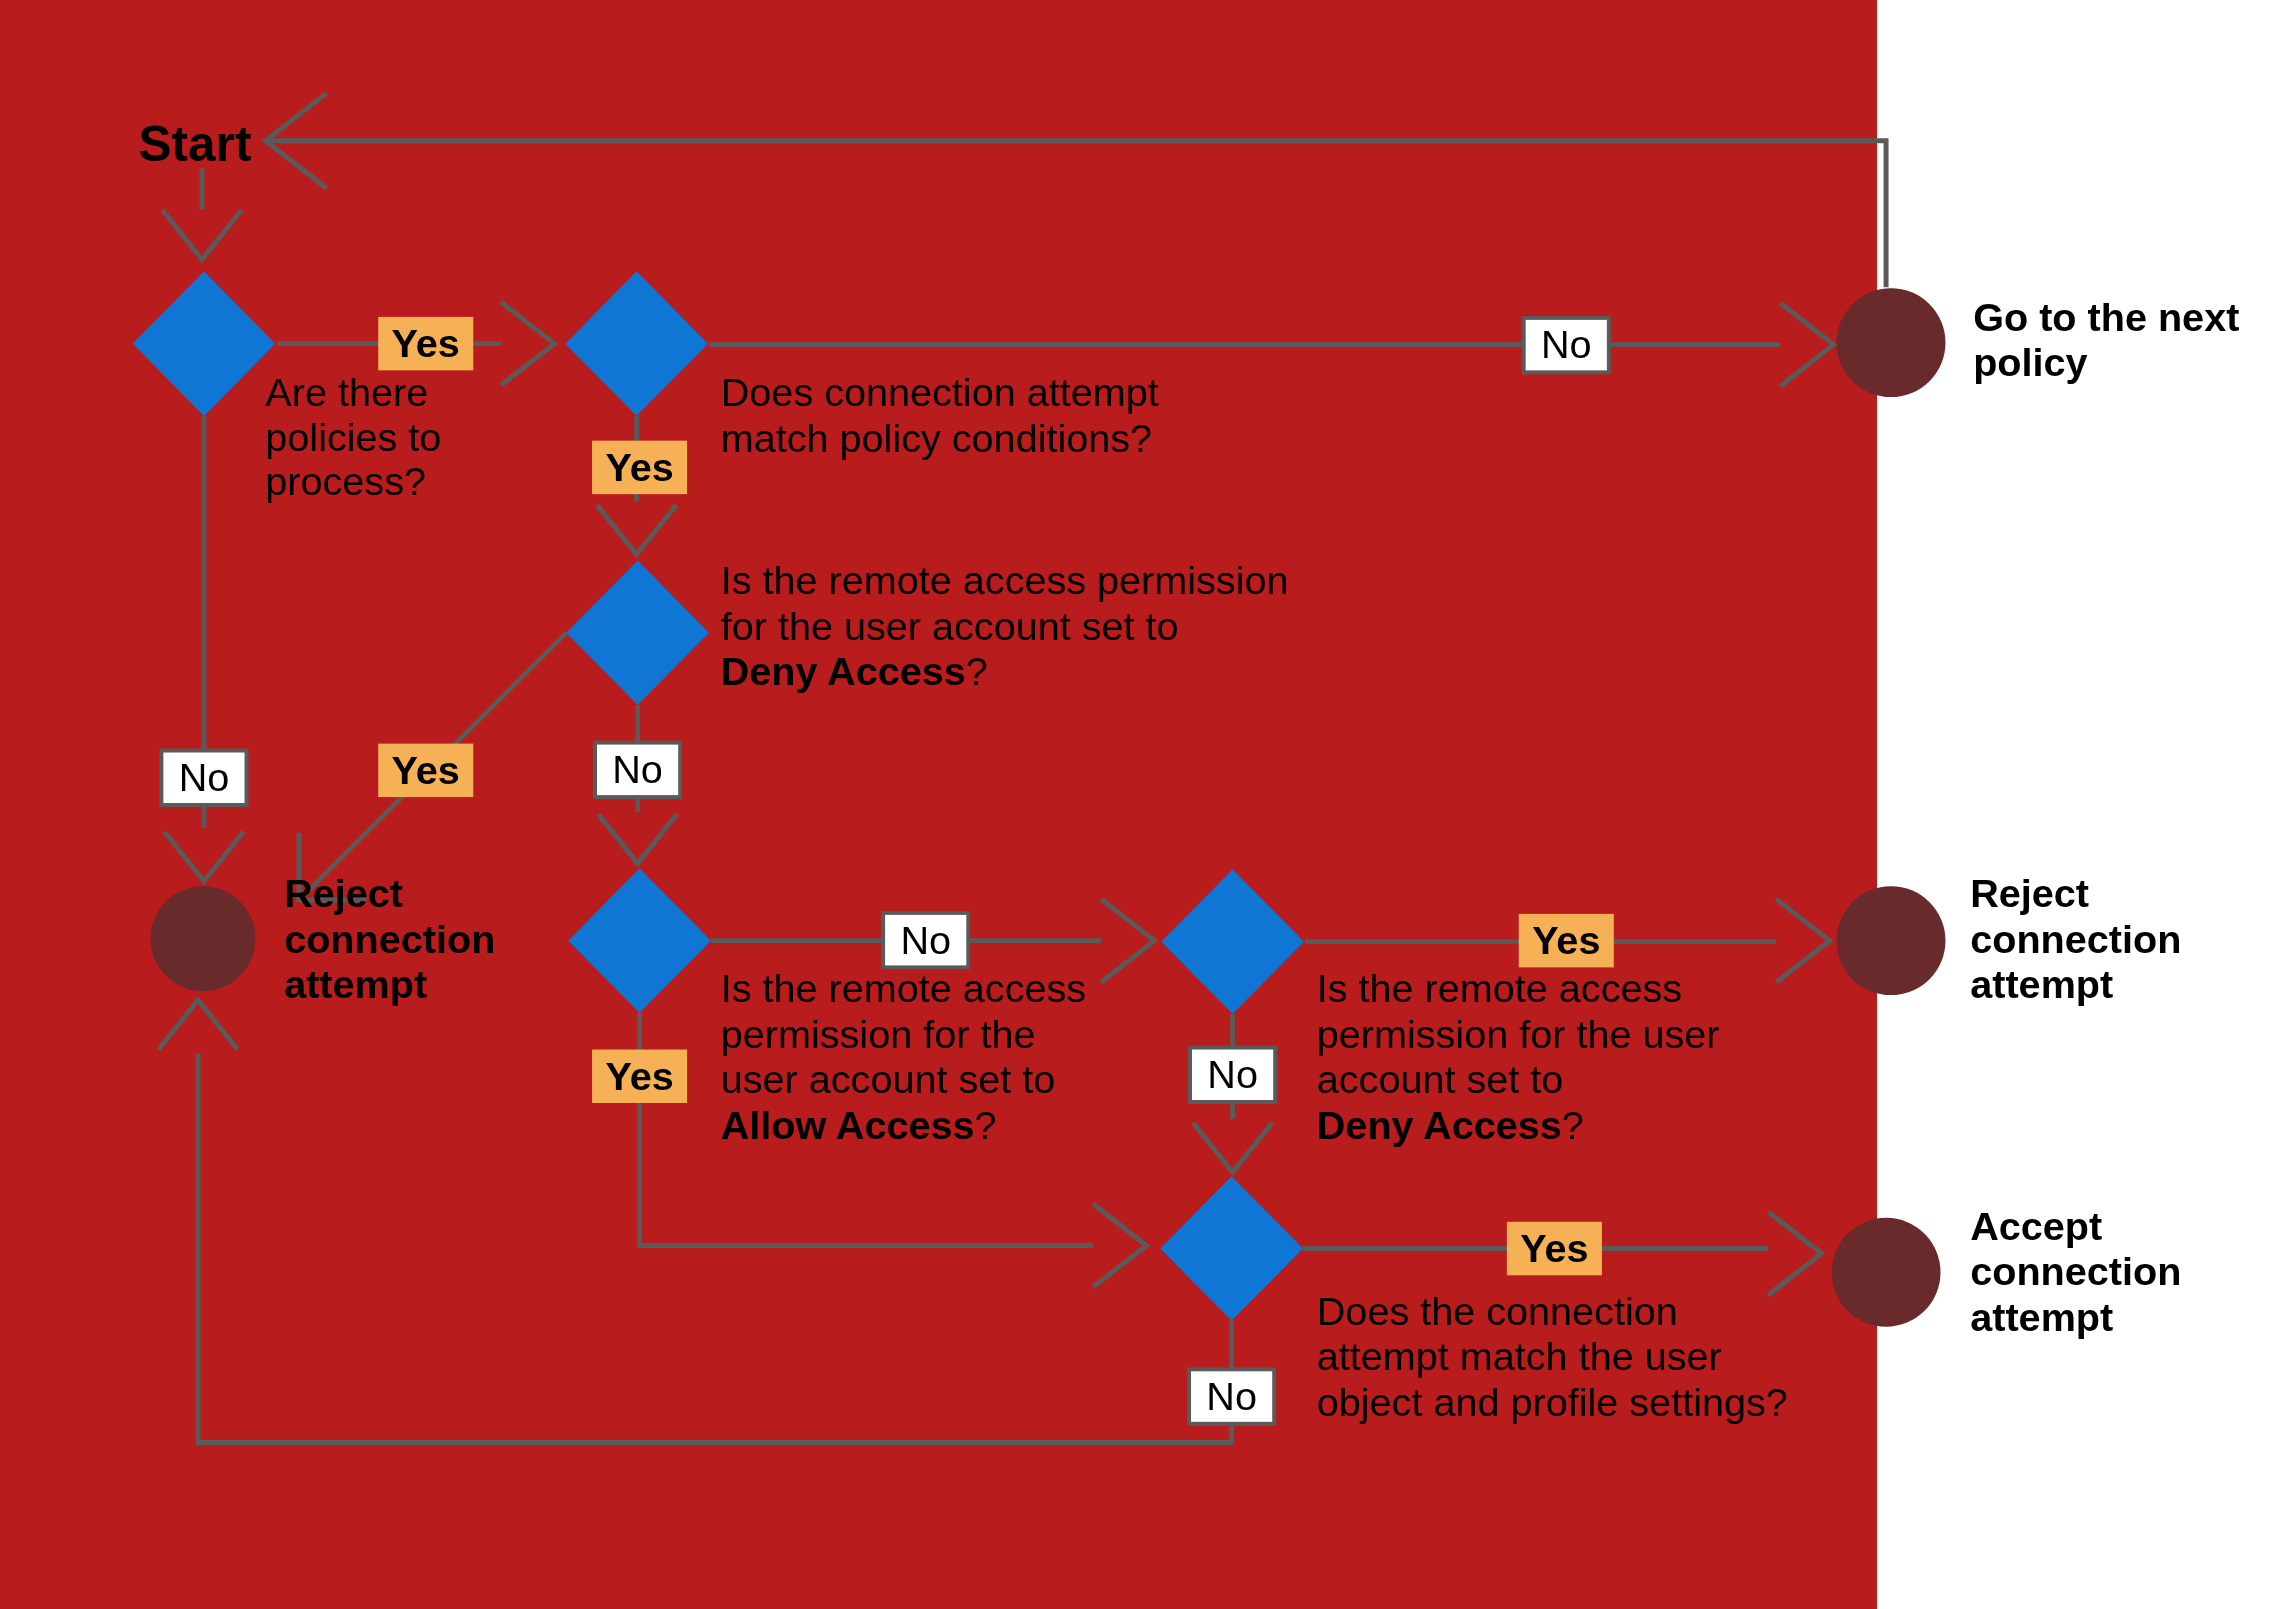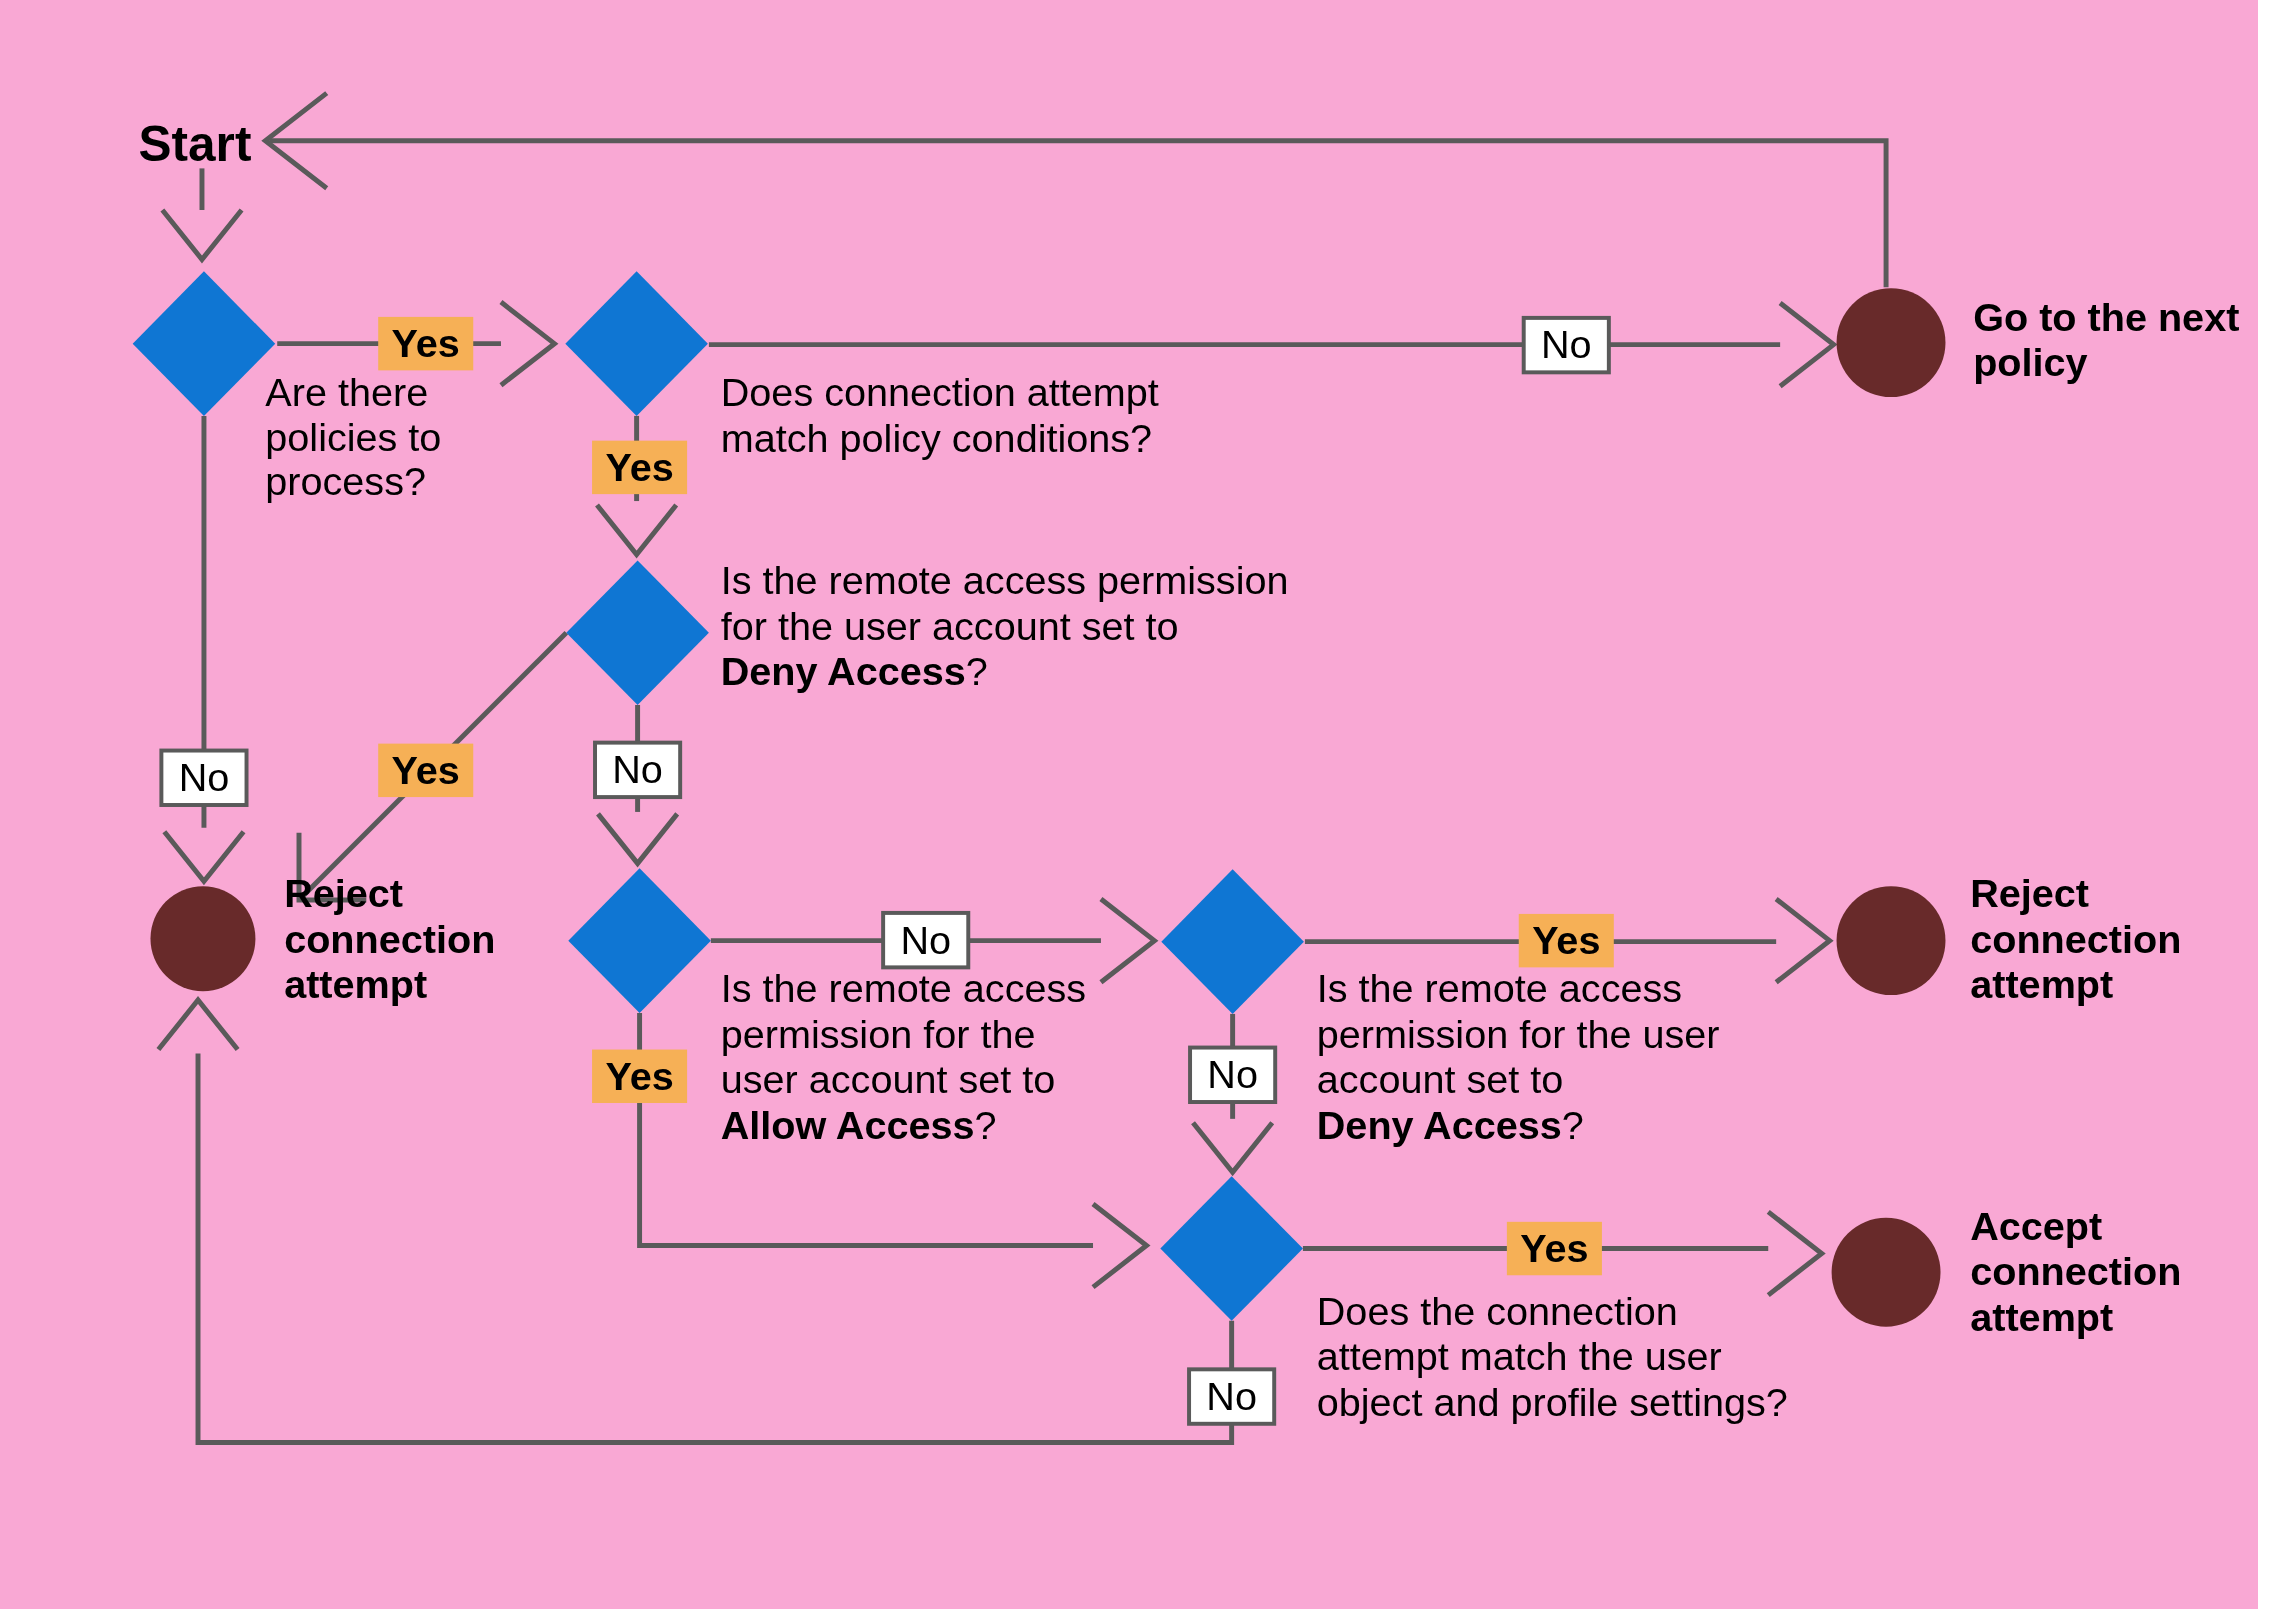--- a/index.html
+++ b/index.html
@@ -1,16 +1,16 @@
 <!DOCTYPE html>
 <html><head>
 <meta charset="utf-8">
 <style>
   html,body{margin:0;padding:0;background:#ffffff;}
-  .stage{width:2258px;height:1610px;position:relative;background:#f9a8d4;}
+  .stage{width:1877px;height:1610px;position:relative;background:#b91c1c;}
   svg{display:block;}
   .connector{stroke:#5a5a5a;stroke-width:5;fill:none;}
   .nobox{fill:#ffffff;stroke:#5a5a5a;stroke-width:4;}
   .yesbox{fill:#f6b056;}
   .decision{fill:#0f76d3;}
   .terminal{fill:#682a2a;}
   text{font-family:"Liberation Sans",sans-serif;fill:#000000;font-size:40px;}
   .lbl{text-anchor:middle;}
   .yes{font-weight:bold;}
   .b{font-weight:bold;}

